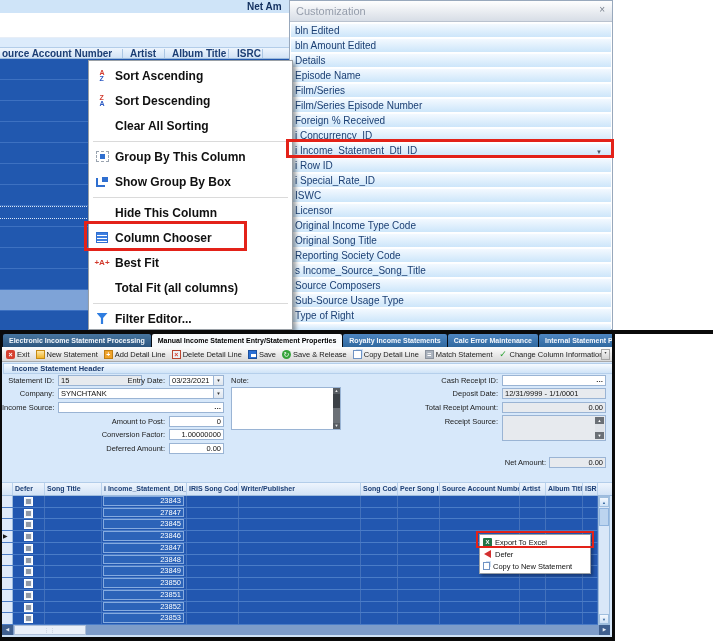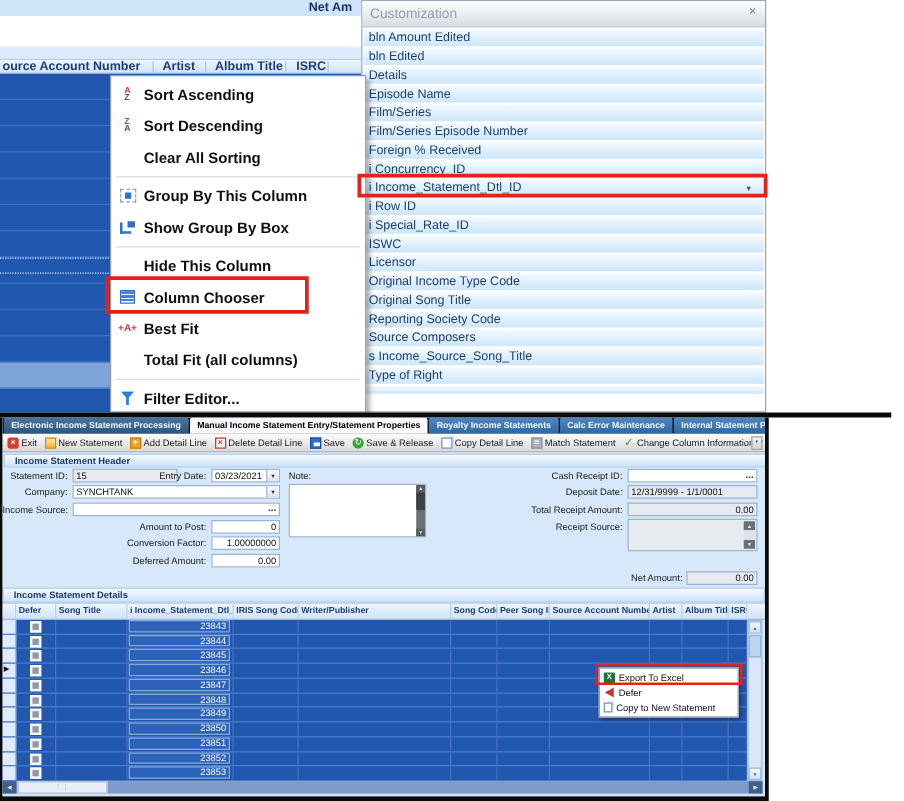--- a/index.html
+++ b/index.html
@@ -192,38 +192,39 @@
       <div class="tl-row band"></div>
       <div class="tl-row"></div>
     </div>
 
   <div class="abs cust-panel">
     <div class="cust-head">
       <span class="cust-title">Customization</span>
       <span class="cust-close">×</span>
     </div>
     <div class="cust-list" id="custList">
+        <div class="cust-item">bln Edited</div>
         <div class="cust-item">bln Amount Edited</div>
-        <div class="cust-item">bln Edited</div>
         <div class="cust-item">Details</div>
         <div class="cust-item">Episode Name</div>
         <div class="cust-item">Film/Series</div>
         <div class="cust-item">Film/Series Episode Number</div>
         <div class="cust-item">Foreign % Received</div>
         <div class="cust-item">i Concurrency_ID</div>
         <div class="cust-item">i Income_Statement_Dtl_ID<span class="flt">▼</span></div>
         <div class="cust-item">i Row ID</div>
         <div class="cust-item">i Special_Rate_ID</div>
         <div class="cust-item">ISWC</div>
         <div class="cust-item">Licensor</div>
         <div class="cust-item">Original Income Type Code</div>
         <div class="cust-item">Original Song Title</div>
         <div class="cust-item">Reporting Society Code</div>
+        <div class="cust-item">s Income_Source_Song_Title</div>
         <div class="cust-item">Source Composers</div>
-        <div class="cust-item">s Income_Source_Song_Title</div>
+        <div class="cust-item">Sub-Source Usage Type</div>
         <div class="cust-item">Type of Right</div>
         <div class="cust-item partial"></div>
       </div>
   </div>
 
   <div class="abs menu-top" id="topMenu">
       <div class="mi">
         <span class="mic">
           <span class="ic ic-sort-ascending"></span>
         </span>
@@ -398,21 +399,20 @@
           <div class="vsb-gray">
             <span class="a" style="top:0">▲</span>
             <span class="a" style="bottom:0">▼</span>
           </div>
         </div>
 
         <div class="flabel" style="left:426px;top:96px;width:118px">Net Amount:</div>
         <div class="inp gray num" style="left:547px;top:95px;width:57px">0.00</div>
       </div>
 
-      <div class="detcap capbar">Income Statement Details</div>
       <div class="ghead" id="gridHead">
           <div class="ghc" style="width: 11px;"></div>
           <div class="ghc" style="width: 32px;">Defer</div>
           <div class="ghc" style="width: 57px;">Song Title</div>
           <div class="ghc" style="width: 85px;">i Income_Statement_Dtl_ID</div>
           <div class="ghc" style="width: 52px;">IRIS Song Code</div>
           <div class="ghc" style="width: 122px;">Writer/Publisher</div>
           <div class="ghc" style="width: 37px;">Song Code</div>
           <div class="ghc" style="width: 42px;">Peer Song ID</div>
           <div class="ghc" style="width: 80px;">Source Account Number</div>
@@ -439,21 +439,21 @@
             <div class="gc" style="width: 37px;"></div>
             <div class="gc" style="width: 15px;"></div>
           </div>
           <div class="grow">
             <div class="gc indic" style="width: 11px;"></div>
             <div class="gc" style="width: 32px;">
               <span class="chk"></span>
             </div>
             <div class="gc" style="width: 57px;"></div>
             <div class="gc" style="width: 85px;">
-              <span class="idcell">23844</span>
+              <span class="idcell">27847</span>
             </div>
             <div class="gc" style="width: 52px;"></div>
             <div class="gc" style="width: 122px;"></div>
             <div class="gc" style="width: 37px;"></div>
             <div class="gc" style="width: 42px;"></div>
             <div class="gc" style="width: 80px;"></div>
             <div class="gc" style="width: 26px;"></div>
             <div class="gc" style="width: 37px;"></div>
             <div class="gc" style="width: 15px;"></div>
           </div>

